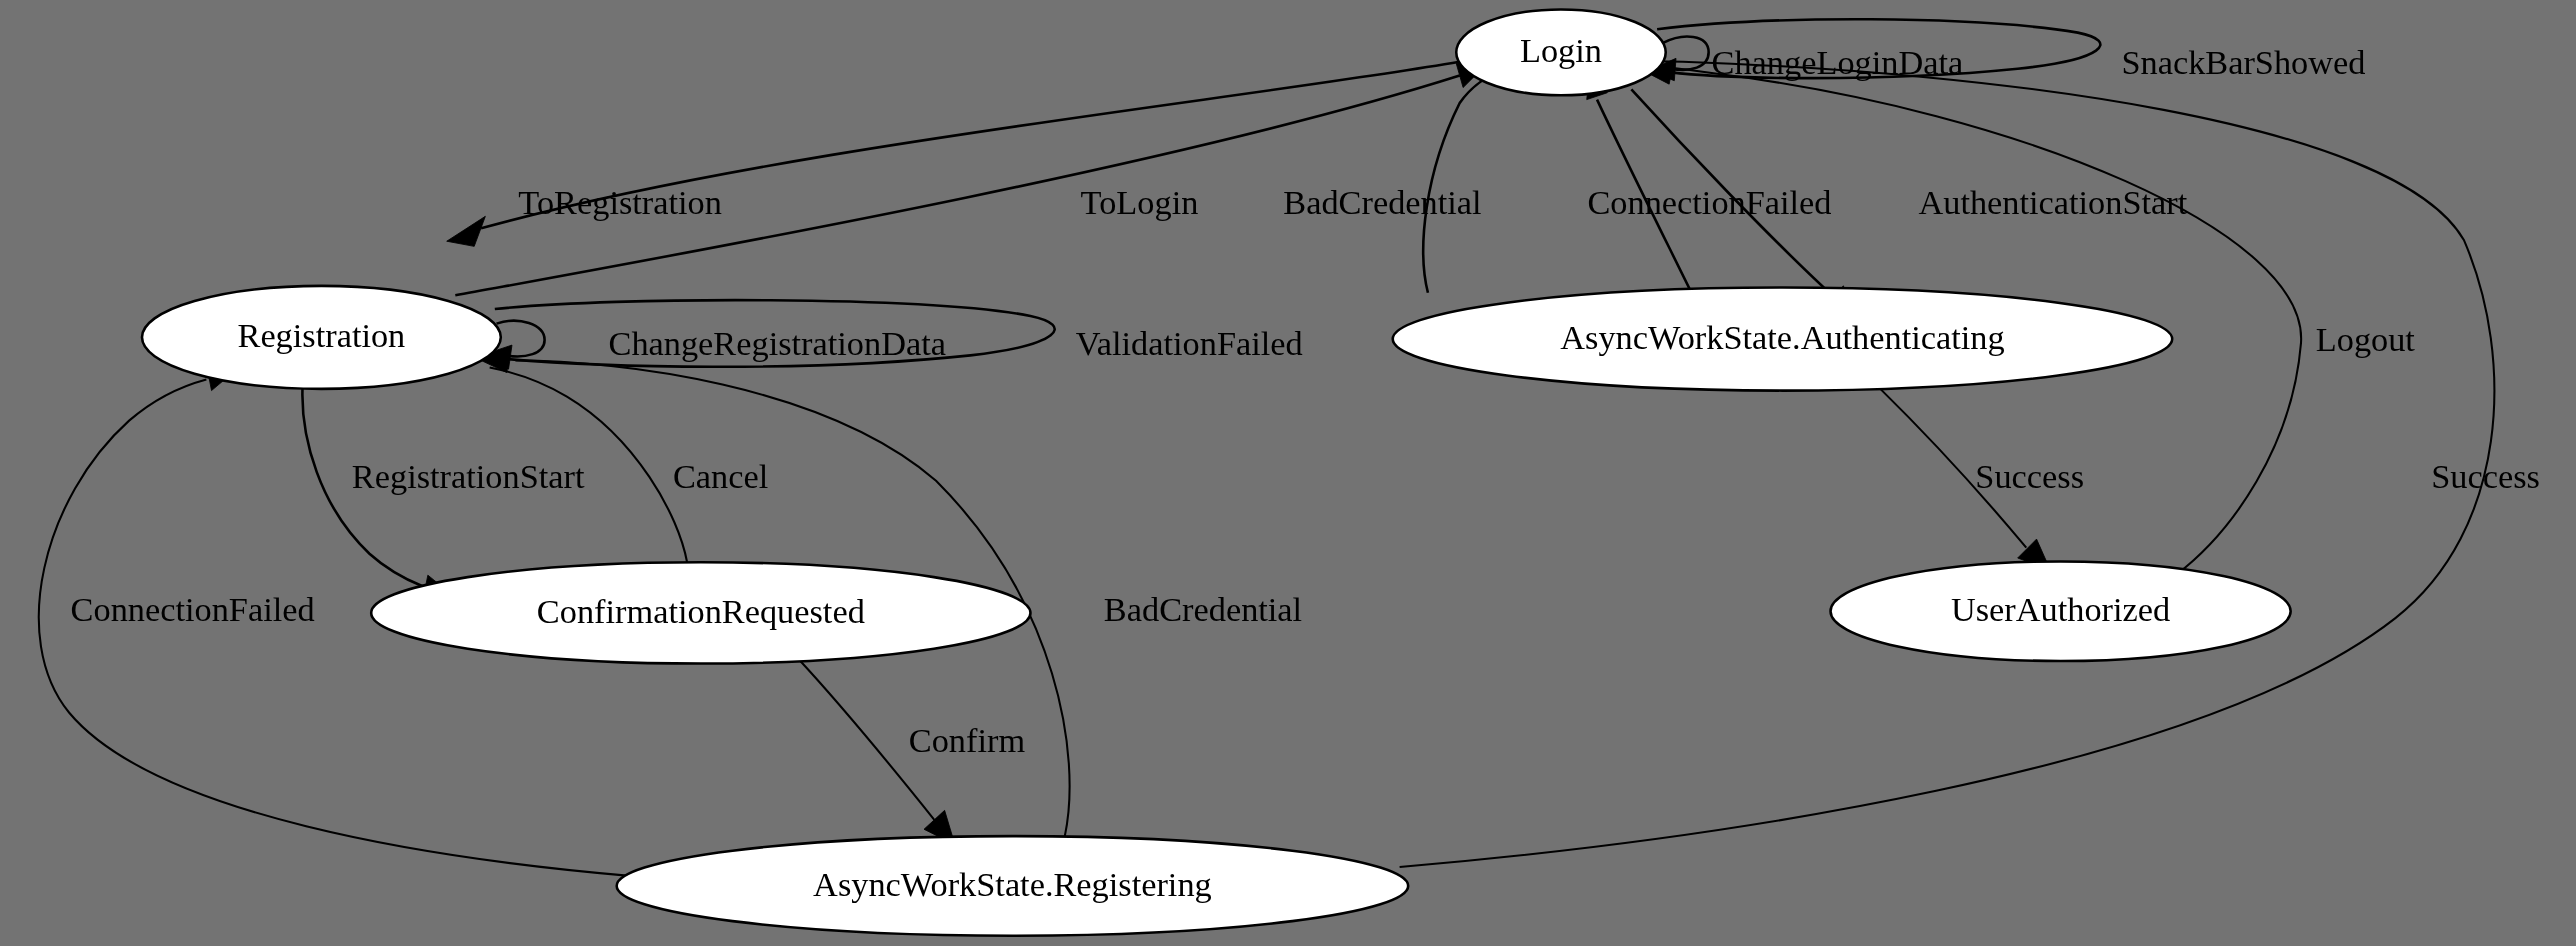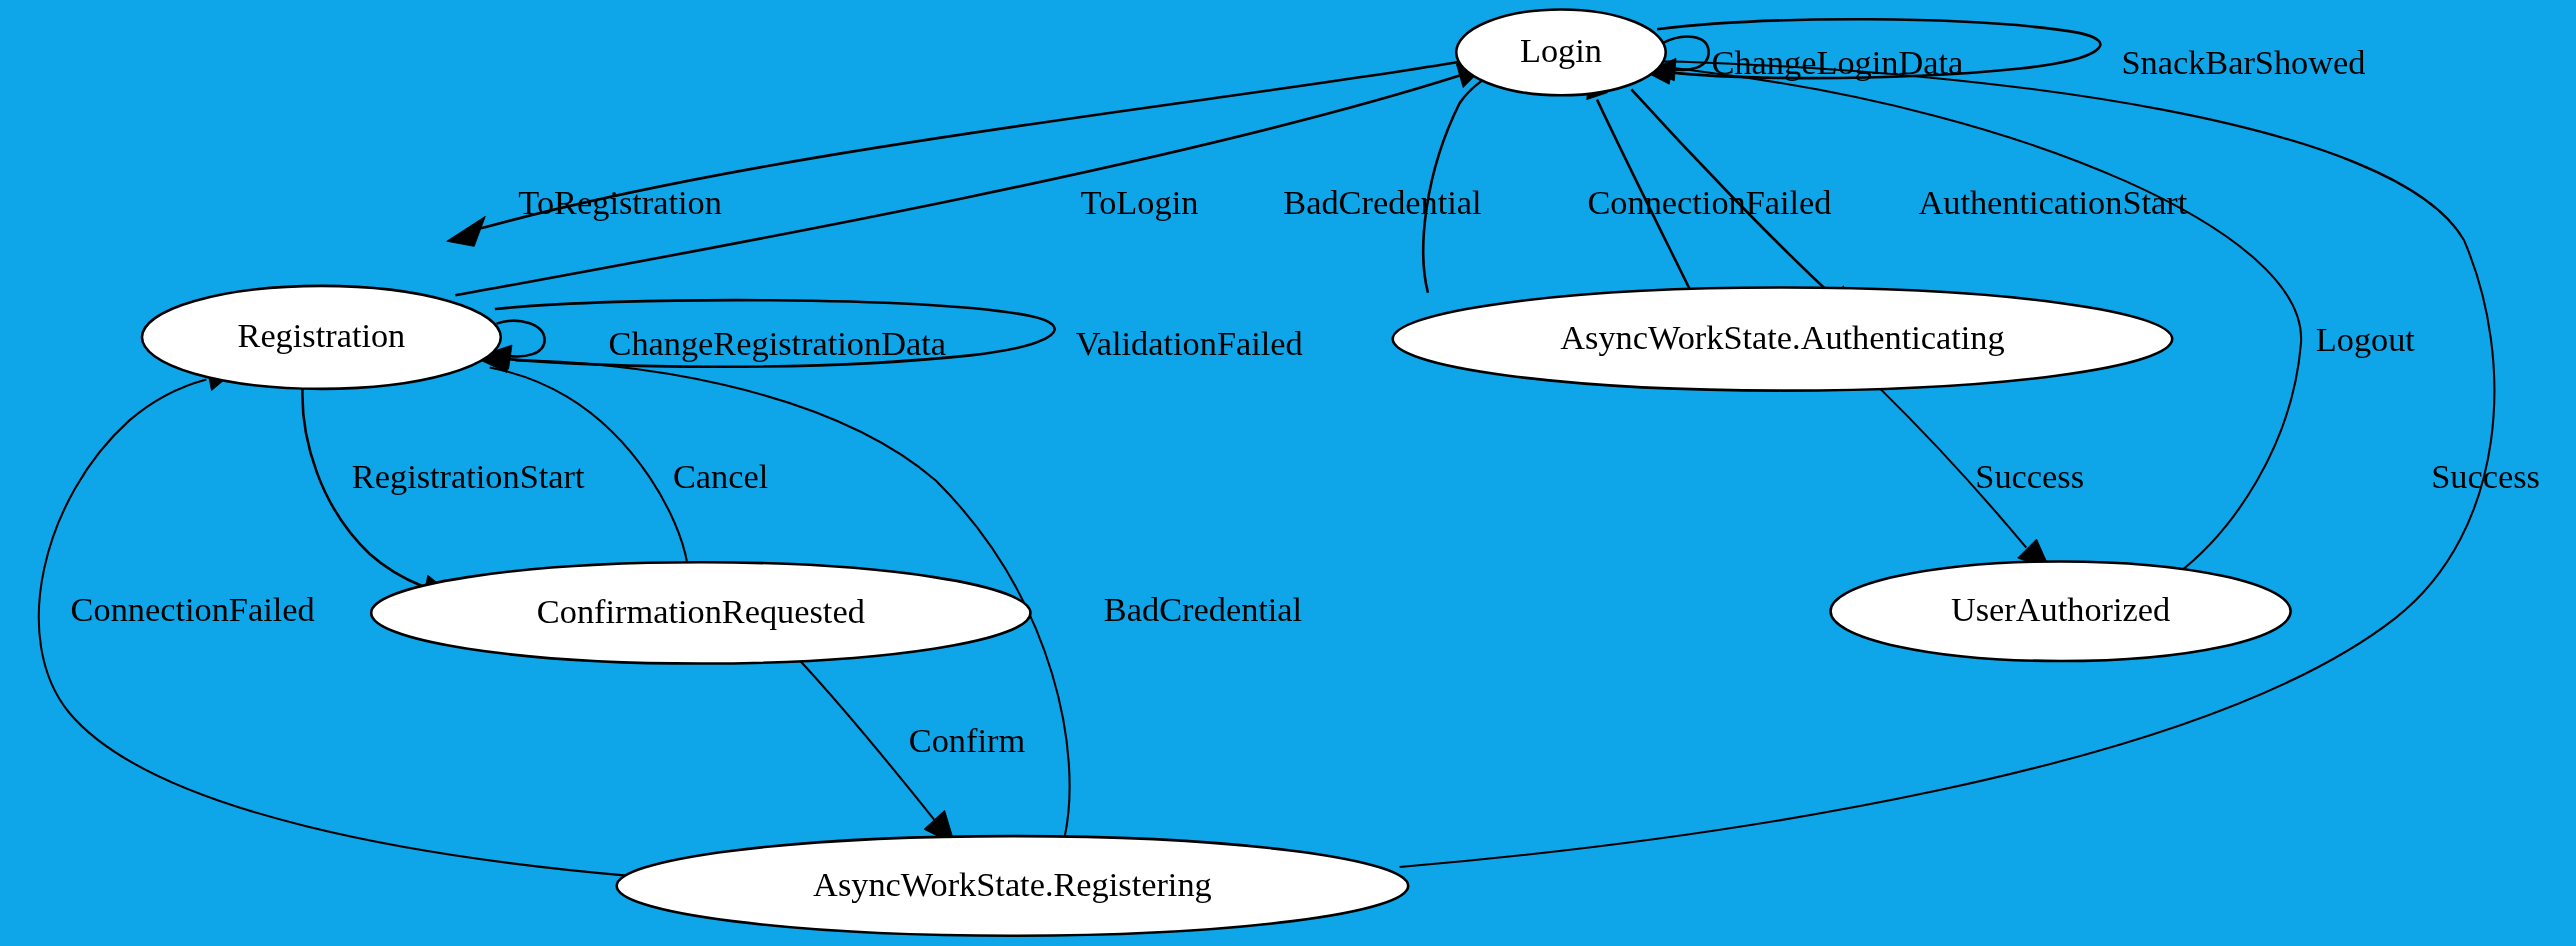--- a/index.html
+++ b/index.html
@@ -4,21 +4,21 @@
 <style>
   html, body {
     margin: 0;
     padding: 0;
     background: #ffffff;
   }
   #canvas {
     position: relative;
     width: 2576px;
     height: 946px;
-    background: #0ea5e9;
+    background: #737373;
     font-family: "Liberation Serif", "DejaVu Serif", serif;
   }
   svg#graph {
     display: block;
     width: 2576px;
     height: 946px;
   }
   .node-ellipse {
     fill: #ffffff;
     stroke: #000000;

